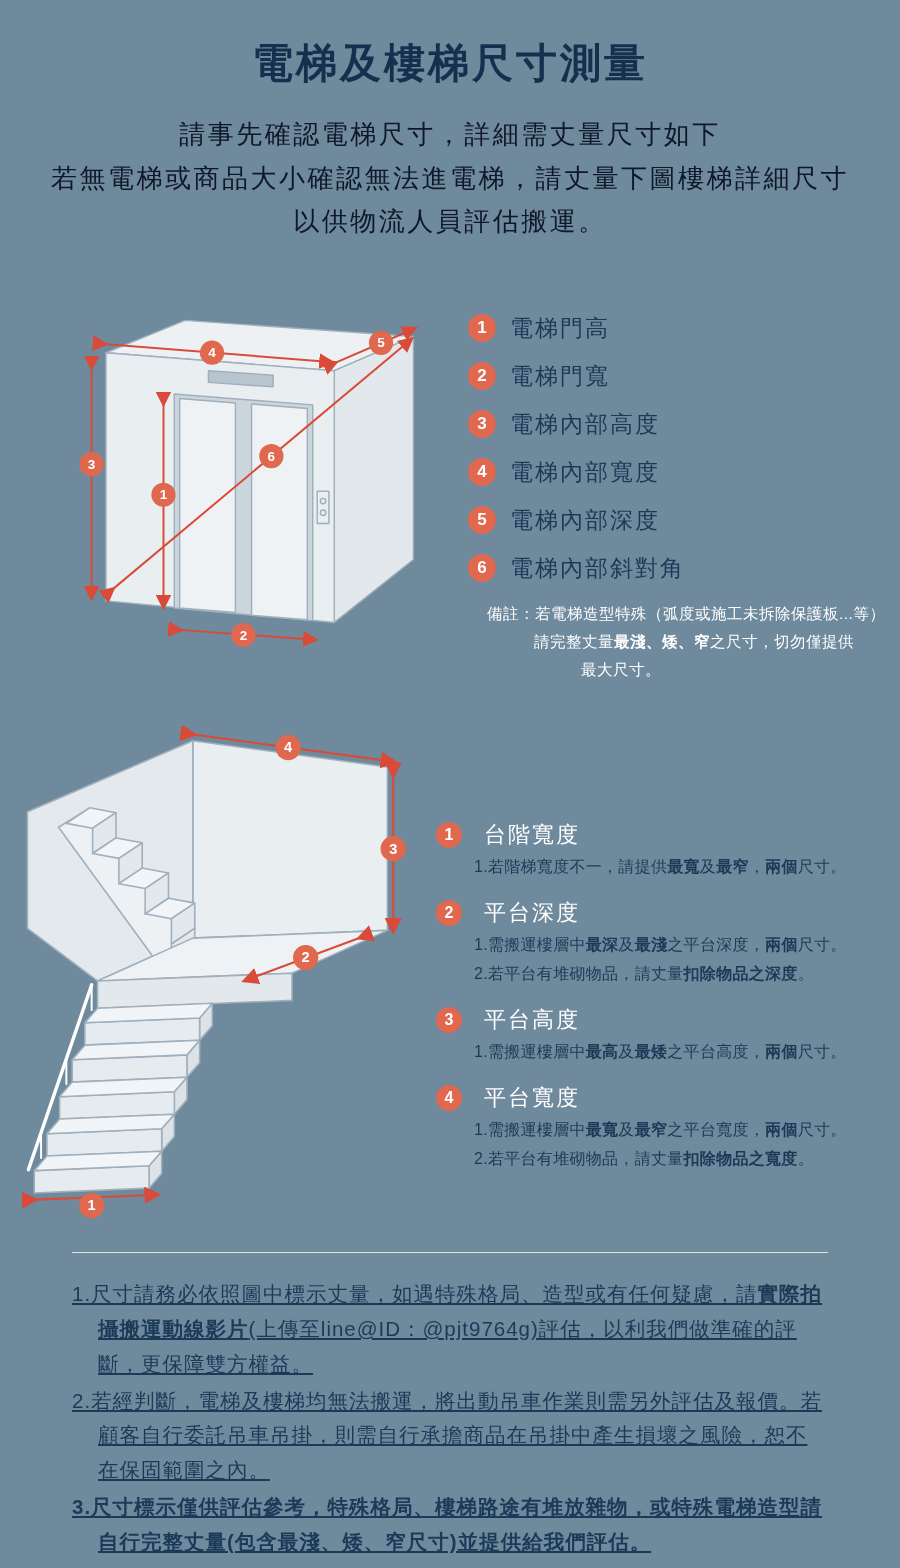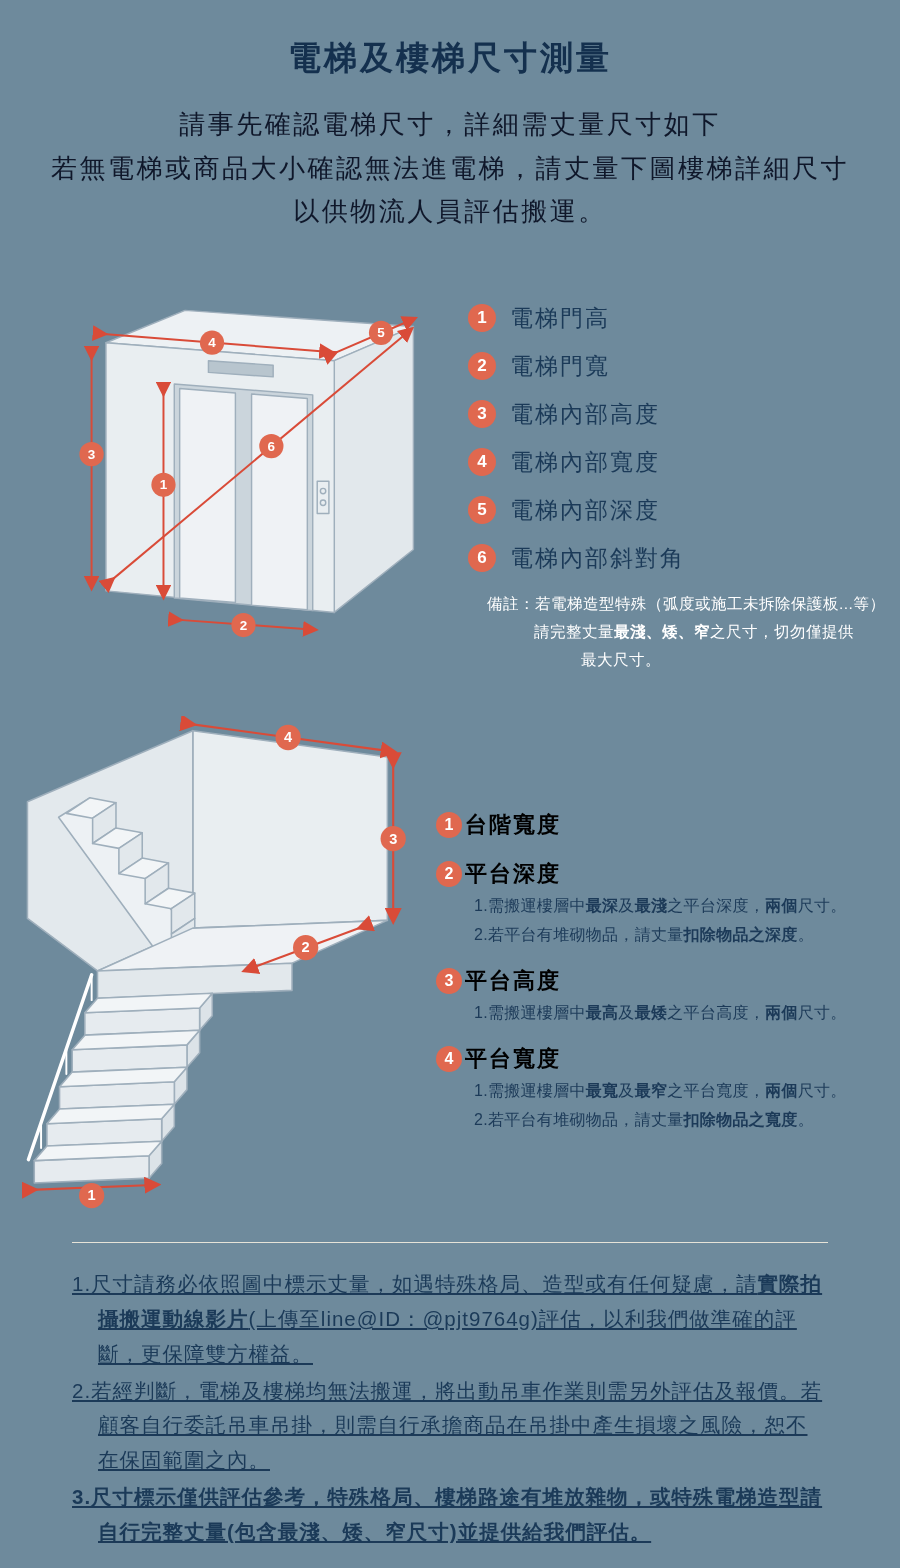--- a/index.html
+++ b/index.html
@@ -5,21 +5,21 @@
   * { margin:0; padding:0; box-sizing:border-box; }
   html,body { background:#5f7b8d; }
   .page {
     position:relative; width:900px; height:1568px; margin:0 auto;
     background:#6E8A9C; overflow:hidden;
     font-family:"Liberation Sans","DejaVu Sans",sans-serif;
     color:#1C3A58;
   }
   .title {
     text-align:center; padding-top:36px;
-    font-size:33px; font-weight:700; letter-spacing:3px; color:#14304E;
+    font-size:41px; font-weight:700; letter-spacing:3px; color:#14304E;
   }
   .intro {
     margin-top:22px; text-align:center;
     font-size:26px; letter-spacing:2.5px; line-height:1.68; color:#0f172a;
   }
   .elevator { position:relative; height:440px; margin-top:40px; }
   .elevator-svg { position:absolute; left:50px; top:4px; }
   .ev-legend { position:absolute; left:468px; top:20px; }
   .lg-row { display:flex; align-items:center; height:48px; }
   .num-circle {
@@ -33,21 +33,21 @@
     position:absolute; left:487px; top:316px; width:430px;
     color:#ffffff; font-size:15.5px; line-height:1.8; letter-spacing:0.5px;
   }
   .note-l2 { padding-left:47px; }
   .note-l3 { padding-left:94px; }
   .stairs { position:relative; height:528px; }
   .stairs-svg { position:absolute; left:8px; top:2px; }
   .st-legend { position:absolute; left:436px; top:96px; width:452px; }
   .st-item { margin-bottom:19px; }
   .st-head { display:flex; align-items:center; }
-  .st-title { margin-left:3px; font-size:22px; font-weight:700; letter-spacing:2px; color:#000000; }
+  .st-title { margin-left:22px; font-size:22px; font-weight:400; letter-spacing:2px; color:#ffffff; }
   .st-line { margin-left:38px; margin-top:5px; font-size:16px; letter-spacing:0.3px; line-height:1.5; color:#1C3A58; }
   .footer { margin:0 72px; border-top:1px solid #E6E3D8; padding-top:24px;text-decoration:underline; }
   .fnote {
     font-size:20.5px; line-height:1.7; letter-spacing:1px; color:#1B3A58;
     padding-left:26px; text-indent:-26px; margin-bottom:2px;
   }
   .b { font-weight:700; }
   svg .marker-num {
     font-family:"Liberation Sans","DejaVu Sans",sans-serif;
     font-size:15px; font-weight:700; fill:#ffffff; text-anchor:middle;
@@ -216,20 +216,21 @@
       </g>
     </svg>
 
     <div class="st-legend">
 
       <div class="st-item">
         <div class="st-head">
           <span class="num-circle small">1</span>
           <span class="st-title">台階寬度</span>
         </div>
+        <div class="st-line"><span>1.若階梯寬度不一，請提供</span><span class="b">最寬</span><span>及</span><span class="b">最窄</span><span>，</span><span class="b">兩個</span><span>尺寸。</span></div>
       </div>
 
       <div class="st-item">
         <div class="st-head">
           <span class="num-circle small">2</span>
           <span class="st-title">平台深度</span>
         </div>
         <div class="st-line"><span>1.需搬運樓層中</span><span class="b">最深</span><span>及</span><span class="b">最淺</span><span>之平台深度，</span><span class="b">兩個</span><span>尺寸。</span></div>
         <div class="st-line"><span>2.若平台有堆砌物品，請丈量</span><span class="b">扣除物品之深度</span><span>。</span></div>
       </div>

